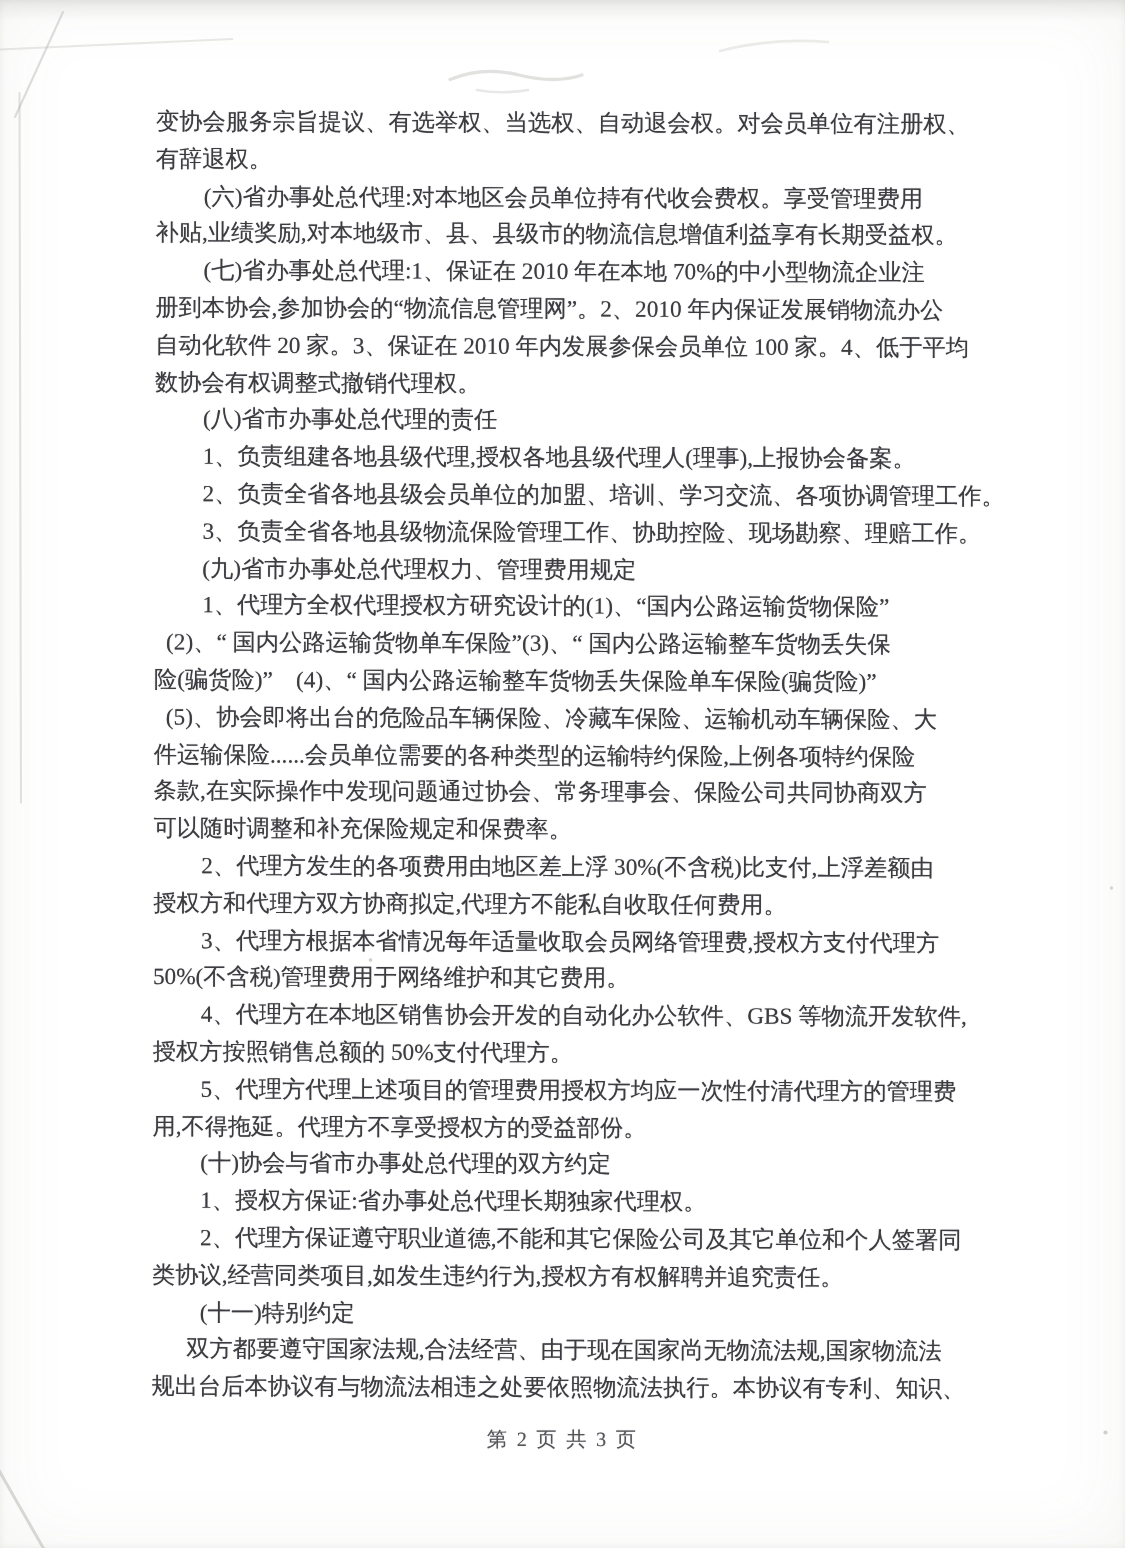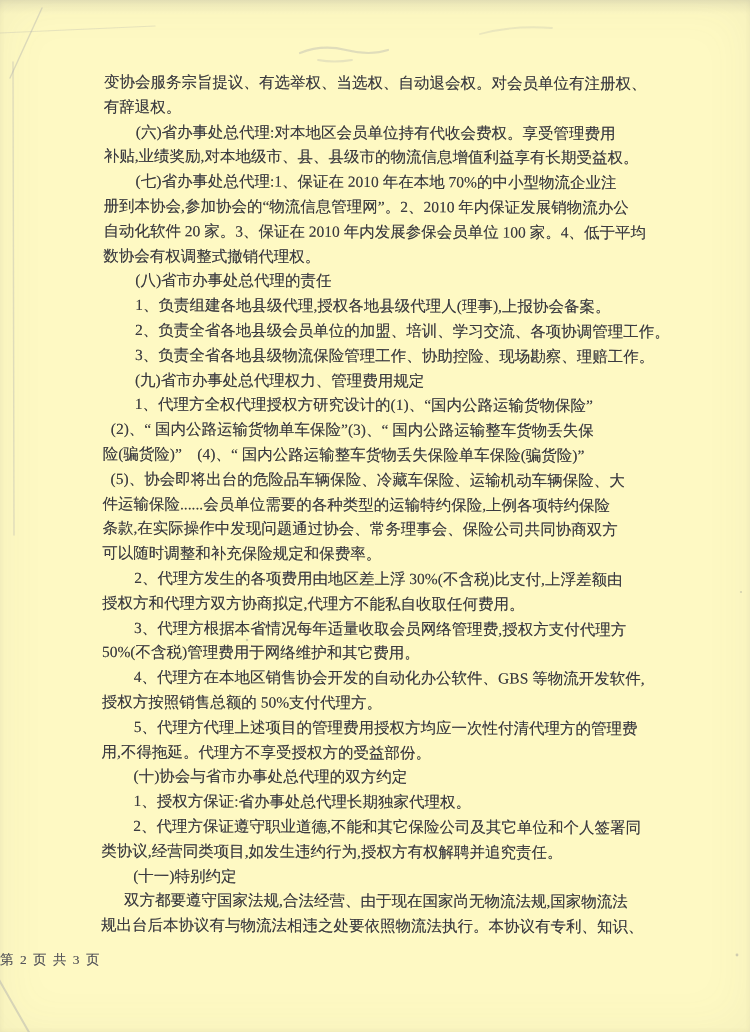--- a/index.html
+++ b/index.html
@@ -1,21 +1,21 @@
 <!DOCTYPE html>
 <html lang="zh"><head>
 <meta charset="utf-8">
 <style>
   html, body { margin: 0; padding: 0; background: #e9e9e7; }
   .scan-page {
     position: relative;
     width: 750px;
     height: 1032px;
     margin: 0 auto;
-    background: #fef9c3;
+    background: #ffffff;
     overflow: hidden;
     box-shadow: inset 0 0 50px rgba(110,110,105,0.07), inset 0 0 5px rgba(110,110,105,0.10);
     font-family: "Liberation Serif", "DejaVu Serif", serif;
   }
   
   .edge-top {
     position: absolute; left: 0; top: 0; width: 100%; height: 14px;
     background: linear-gradient(to bottom, rgba(150,150,145,0.18), rgba(150,150,145,0));
     pointer-events: none;
   }
@@ -32,20 +32,21 @@
     text-shadow: 0 0 0.6px rgba(59,59,64,0.55);
   }
   .line { white-space: nowrap; }
   .ind-0   { padding-left: 0; }
   .ind-0_5 { padding-left: 8px; }
   .ind-1_5 { padding-left: 23px; }
   .ind-2   { padding-left: 32px; }
   .page-footer {
     position: absolute;
     left: 0; top: 951px; width: 750px;
+    text-align: center;
     font-size: 13.5px;
     letter-spacing: 1.5px;
     color: #55555a;
     text-shadow: 0 0 0.6px rgba(85,85,90,0.5);
   }
   .artifacts-svg {
     position: absolute; left: 0; top: 0;
     pointer-events: none;
   }
 </style>

